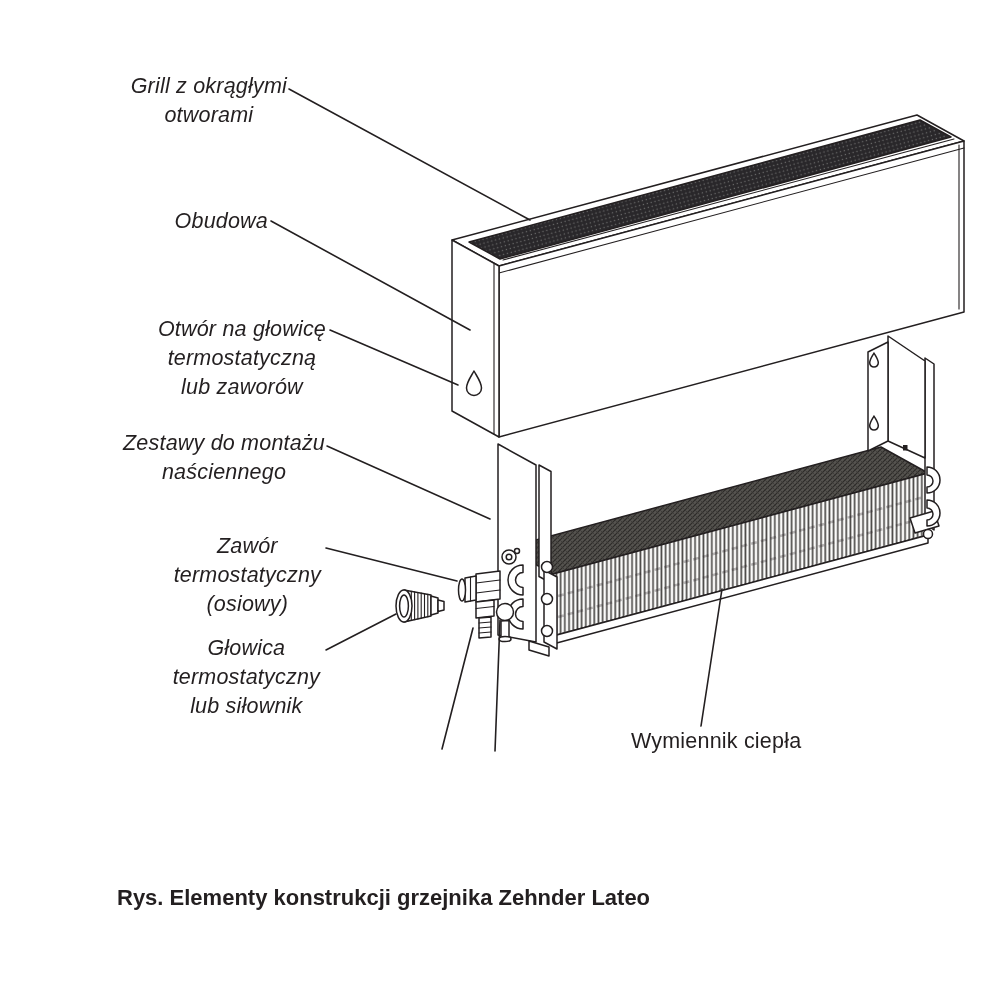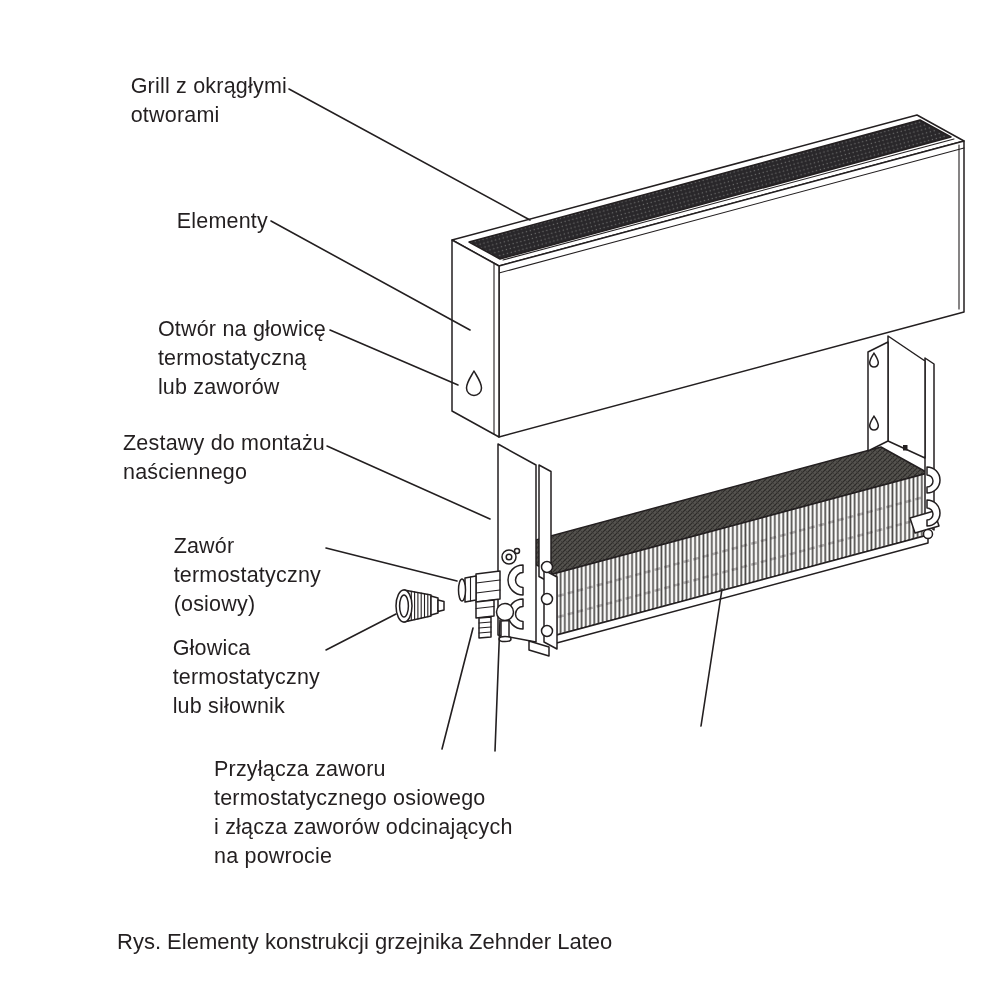--- a/index.html
+++ b/index.html
@@ -1,20 +1,20 @@
 <!DOCTYPE html>
 <html><head>
 <meta charset="utf-8">
 <style>
   html,body{margin:0;padding:0;background:#fff;}
   .page{position:relative;width:1000px;height:1000px;background:#fff;overflow:hidden;
         font-family:"Liberation Sans",sans-serif;color:#231f20;}
   .drawing{position:absolute;left:0;top:0;width:1000px;height:1000px;}
   .lbl{position:absolute;font-size:21.5px;line-height:29px;white-space:pre-line;letter-spacing:.2px;}
-  .lbl.r{text-align:left;}
+  .lbl.r{text-align:center;font-style:italic;}
   .caption{position:absolute;font-size:22px;line-height:28px;white-space:pre;}
   svg .s{stroke:#231f20;stroke-width:1.5;stroke-linejoin:round;stroke-linecap:round;}
   svg .t{stroke-width:1.1;}
   svg .w{fill:#ffffff;}
   svg .n{fill:none;}
 </style>
 </head>
 <body>
 
 <div class="page">
@@ -125,31 +125,28 @@
       <line x1="326" y1="548" x2="457" y2="581"></line>
       <line x1="326" y1="650" x2="396" y2="614"></line>
       <line x1="473" y1="628" x2="442" y2="749"></line>
       <line x1="500" y1="620" x2="495" y2="751"></line>
       <line x1="722" y1="589" x2="701" y2="726"></line>
     </g>
   </svg>
 
   <div class="lbl r" style="top:72px;right:713px;">Grill z okrągłymi
 otworami</div>
-  <div class="lbl r" style="top:207px;right:732px;">Elementy</div>
+  <div class="lbl r" style="top:207px;right:732px;">Obudowa</div>
   <div class="lbl r" style="top:315px;right:674px;">Otwór na głowicę
 termostatyczną
 lub zaworów</div>
   <div class="lbl r" style="top:429px;right:675px;">Zestawy do montażu
 naściennego</div>
   <div class="lbl r" style="top:532px;right:679px;">Zawór
 termostatyczny
 (osiowy)</div>
   <div class="lbl r" style="top:634px;right:680px;">Głowica
 termostatyczny
 lub siłownik</div>
-  <div class="lbl" style="top:755px;left:214px;">Przyłącza zaworu
-termostatycznego osiowego
-i złącza zaworów odcinających
-na powrocie</div>
+  <div class="lbl" style="top:727px;left:631px;">Wymiennik ciepła</div>
 
-  <div class="caption" style="top:928px;left:117px;">Rys. Elementy konstrukcji grzejnika Zehnder Lateo</div>
+  <div class="caption" style="top:884px;left:117px;font-weight:bold;">Rys. Elementy konstrukcji grzejnika Zehnder Lateo</div>
 </div>
 
 </body></html>

